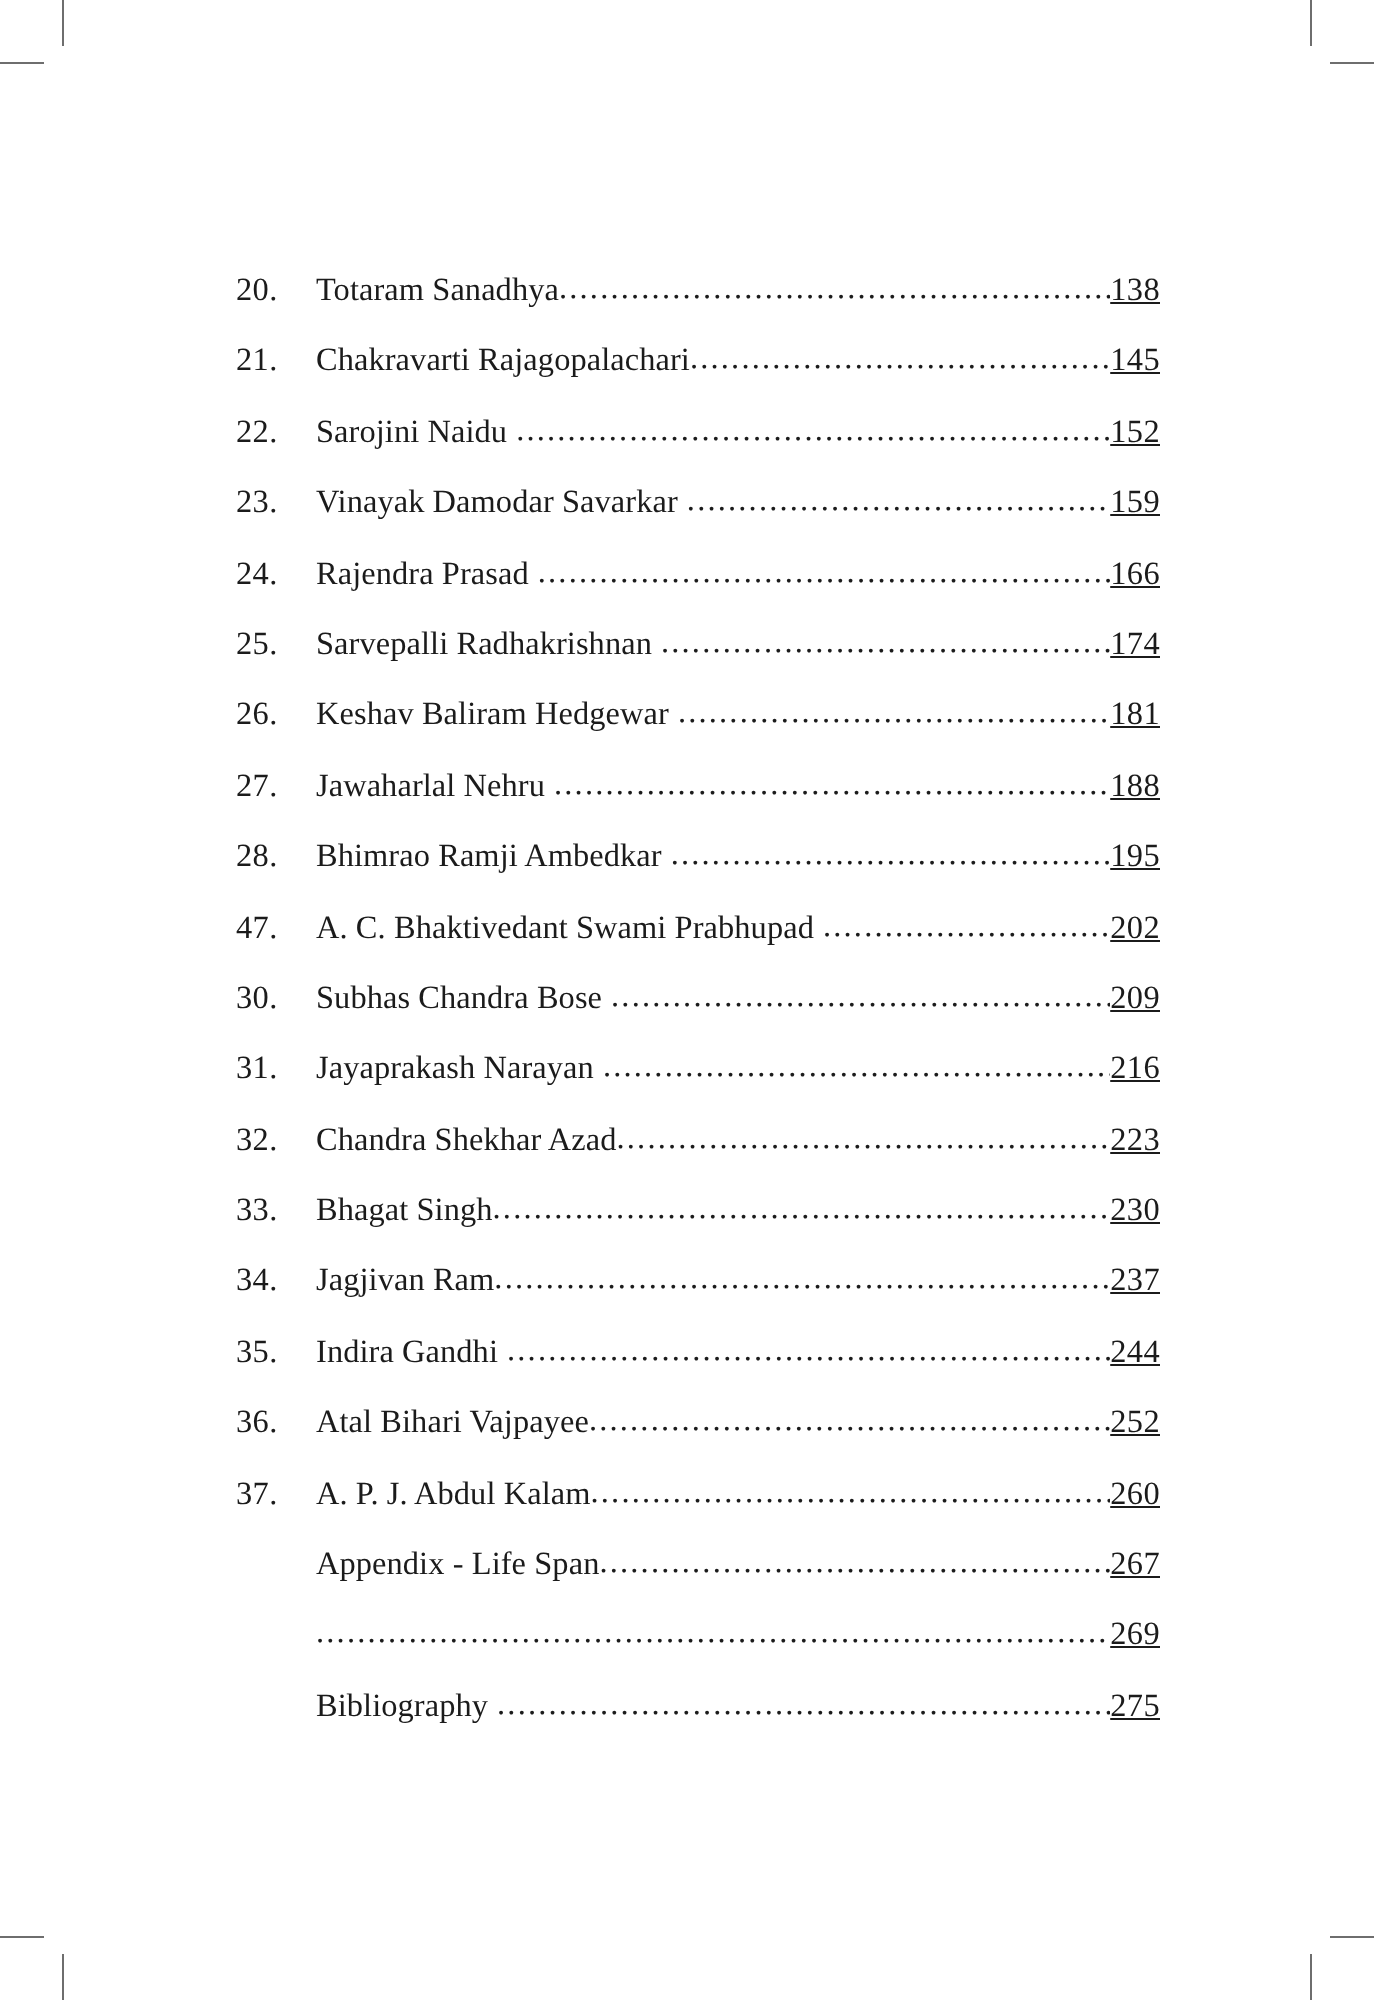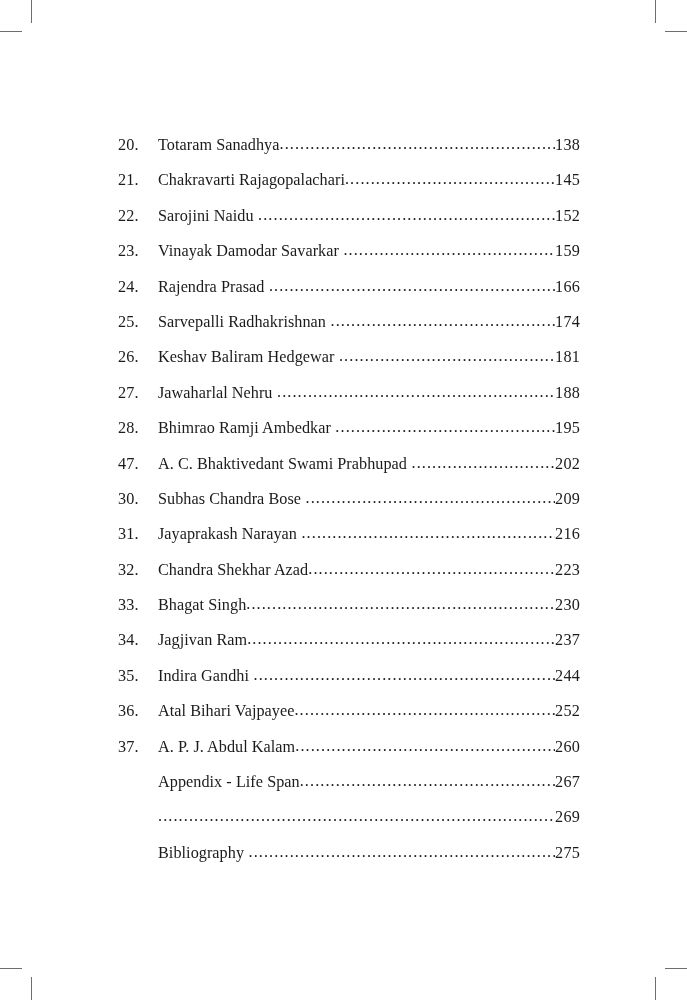--- a/index.html
+++ b/index.html
@@ -68,20 +68,21 @@
     color: #1b1b1b;
     transform: translateY(-1px);
   }
   .toc-leader::before {
     content: "........................................................................................................................";
   }
   .toc-page {
     flex: 0 0 auto;
     text-align: center;
     letter-spacing: 0.2px;
+    text-decoration: underline;
   }
   
   .toc-row.flush .toc-title { margin-right: 0; }
   .toc-row.gap   .toc-title { margin-right: 4.5px; }
 </style>
 </head>
 <body>
 
 <div class="page">
 

